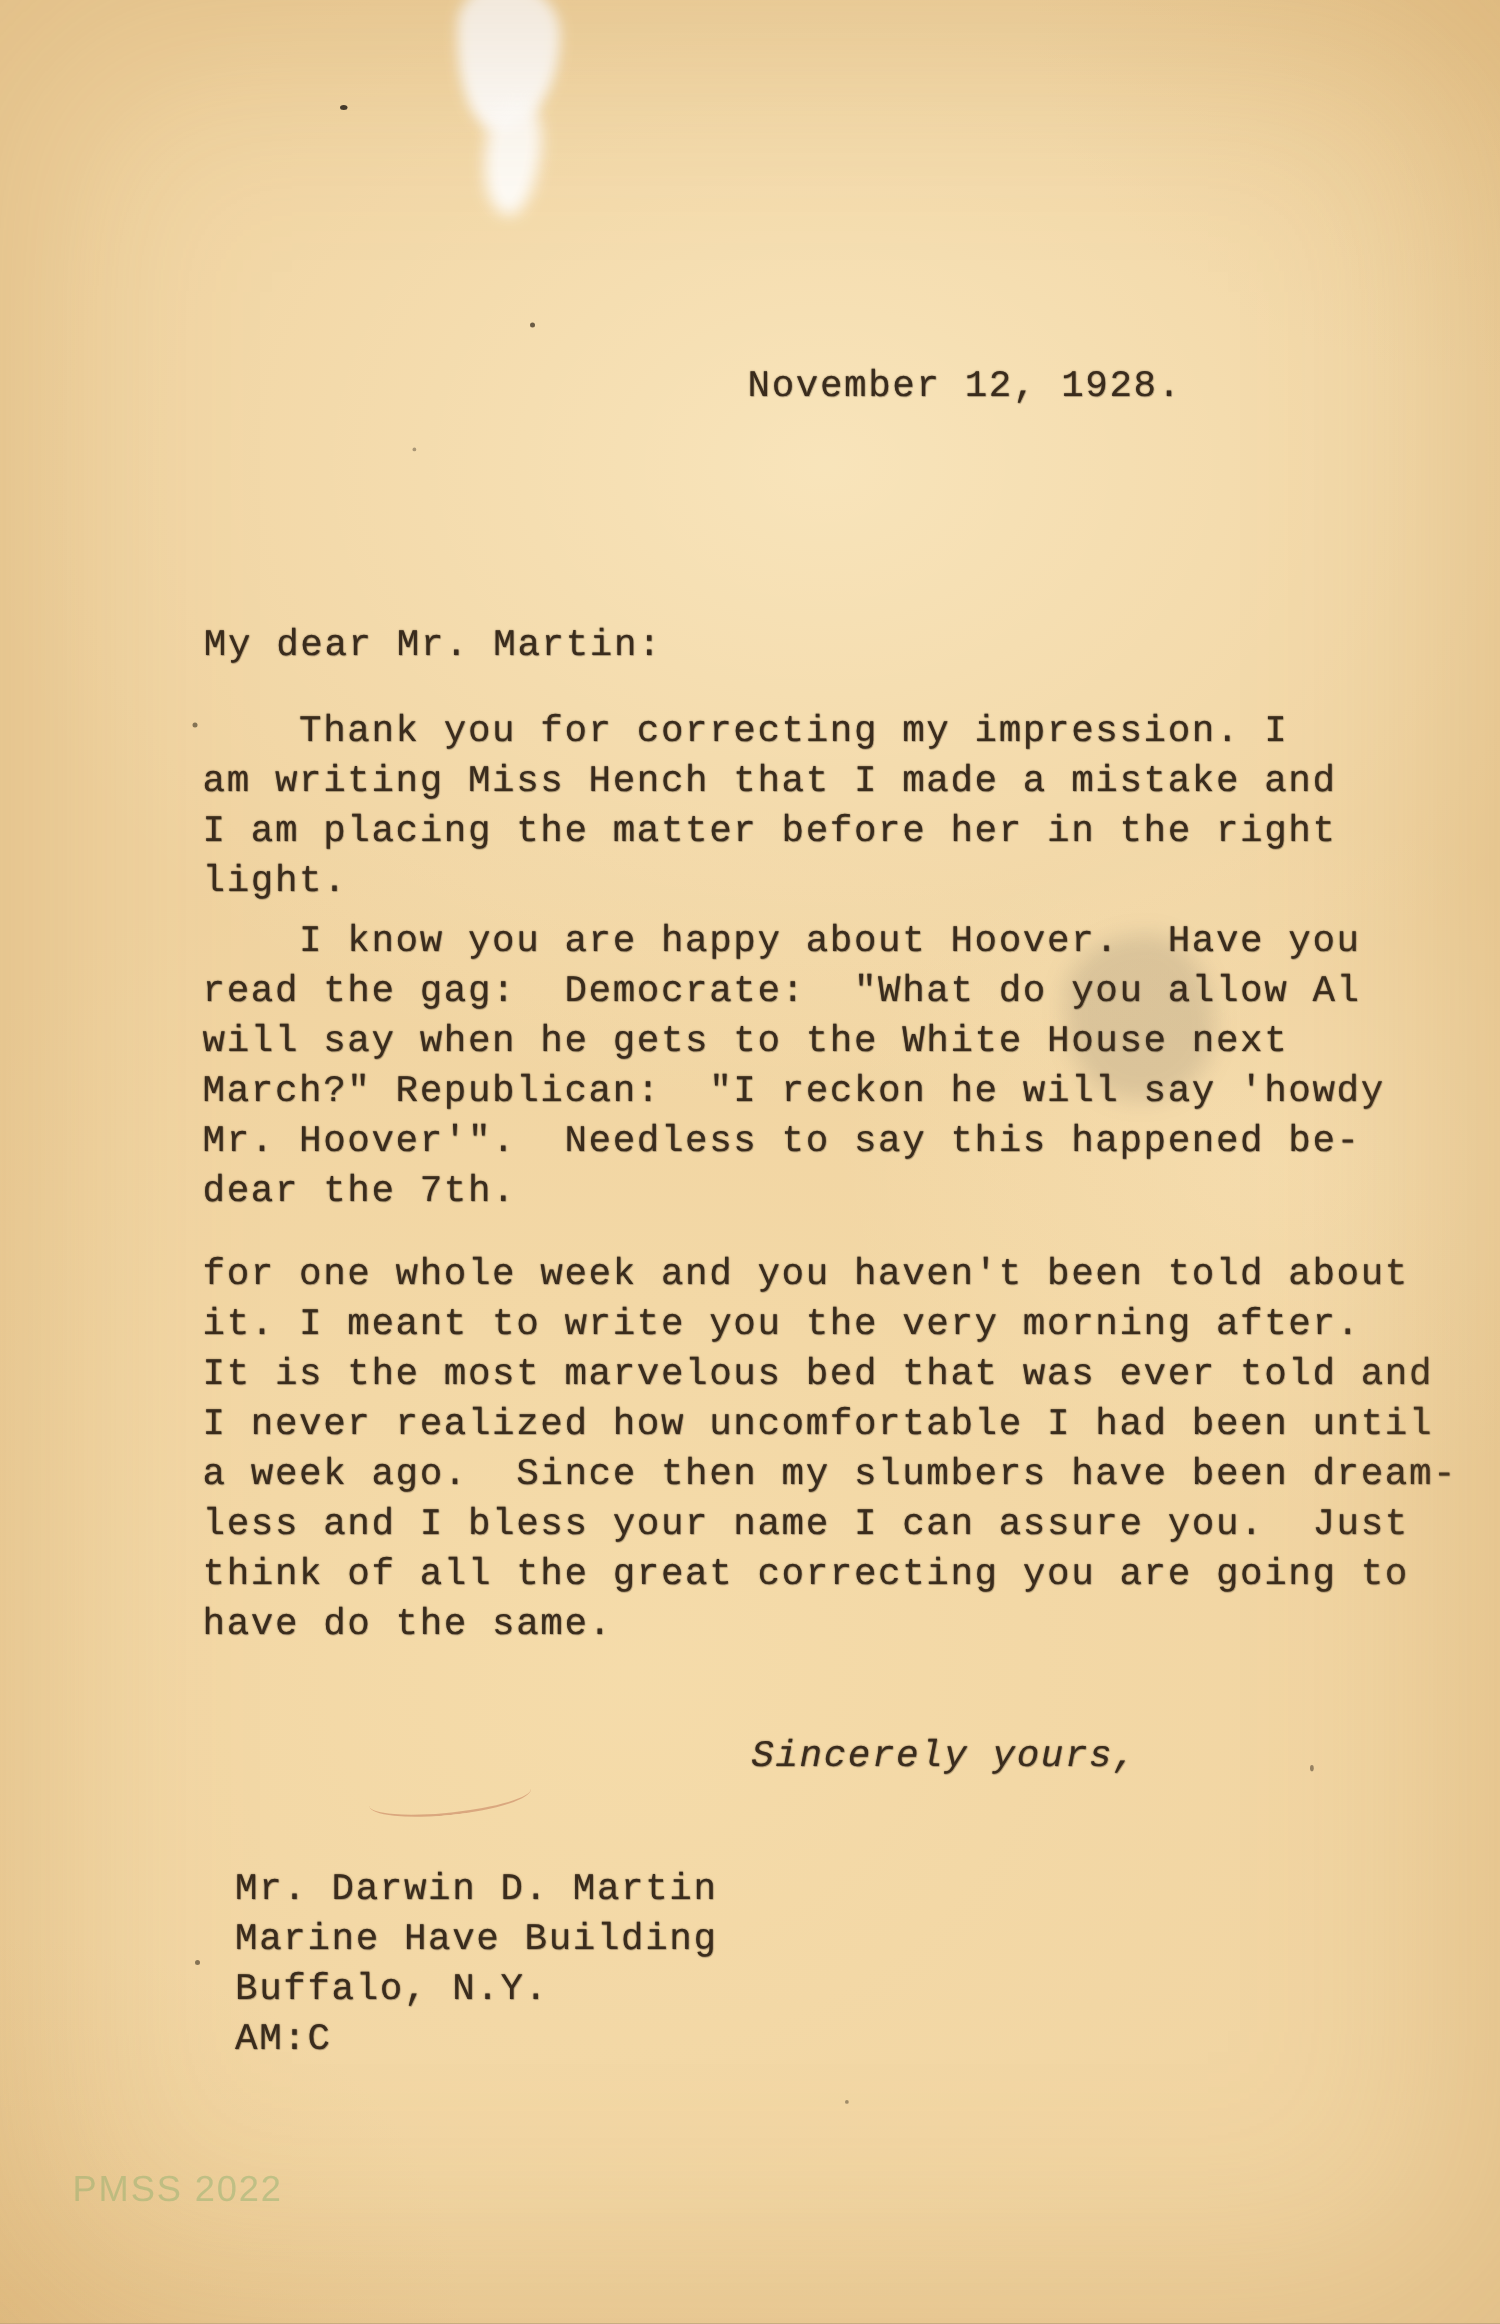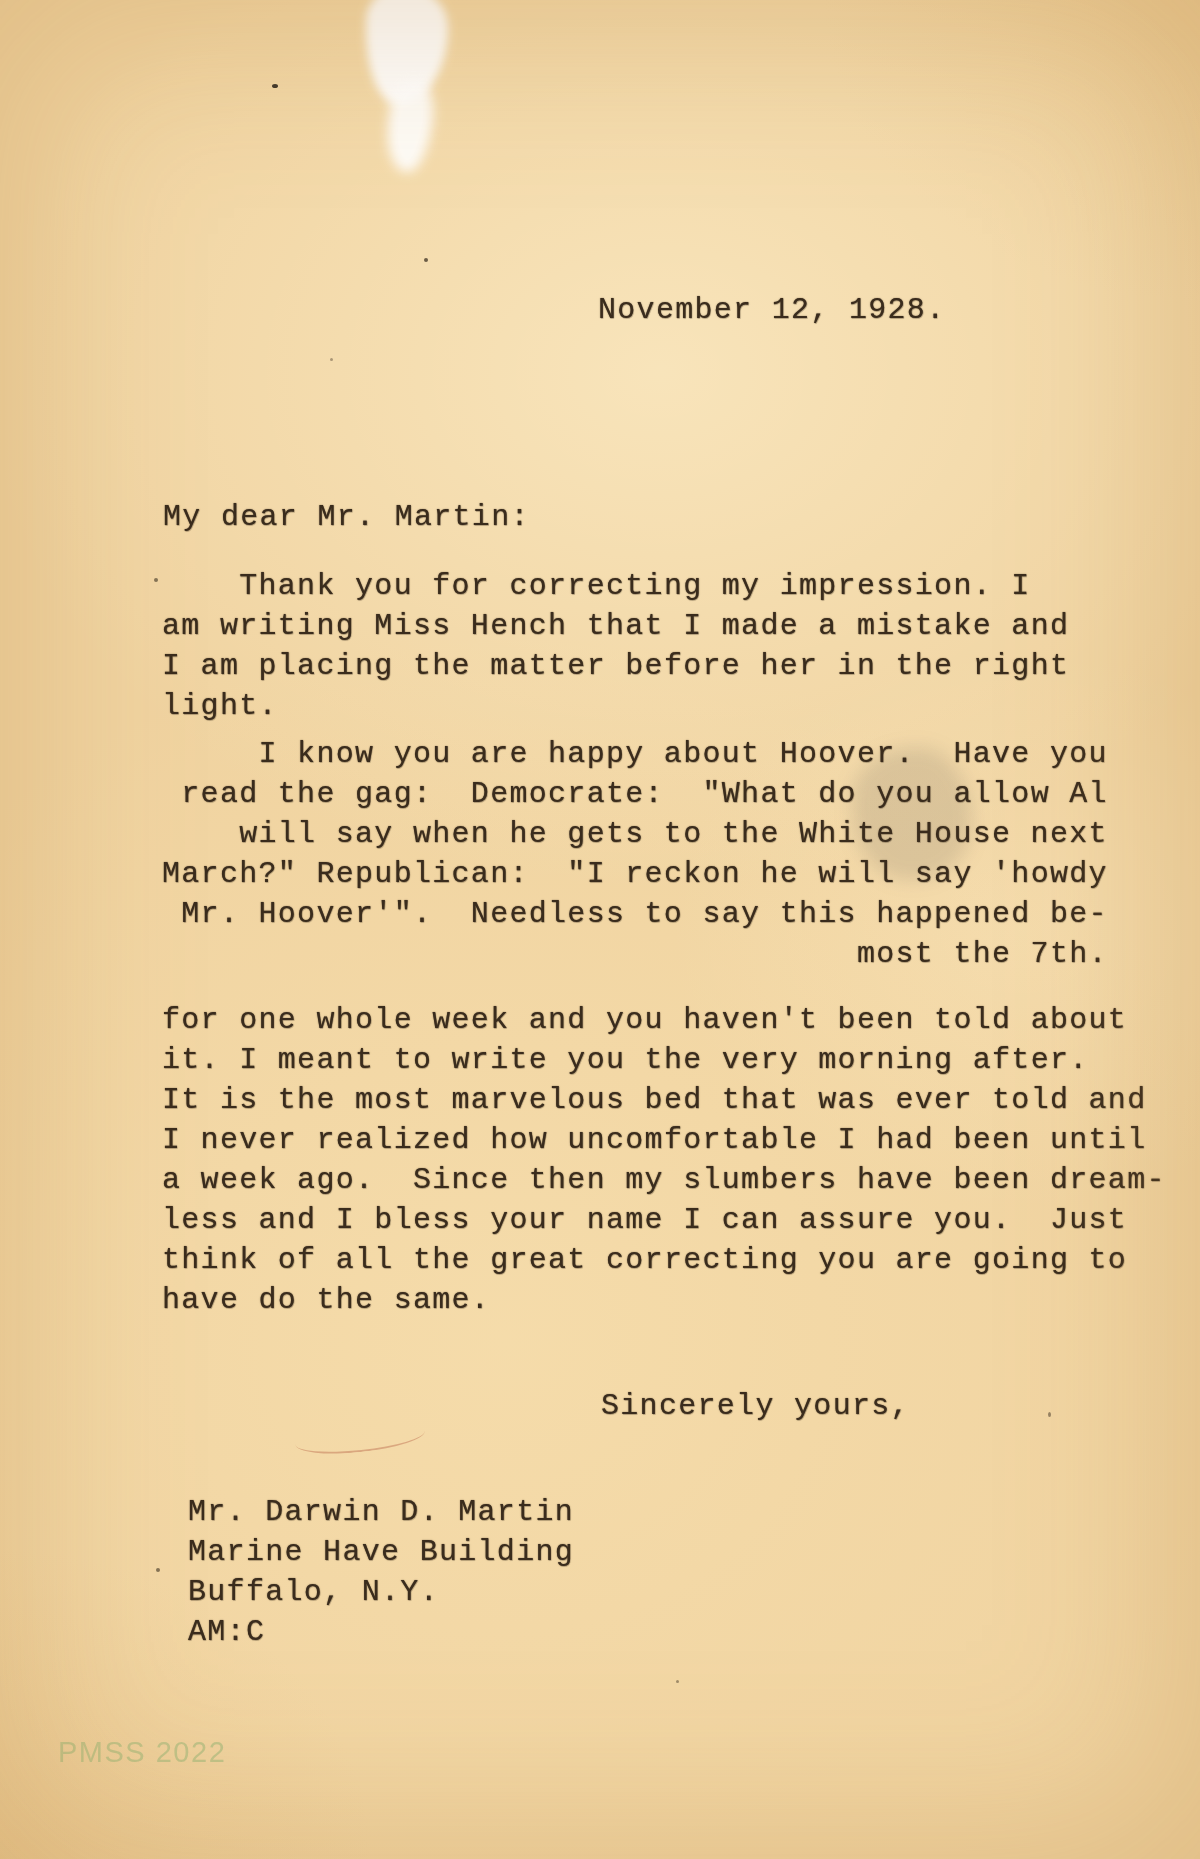--- a/index.html
+++ b/index.html
@@ -30,23 +30,23 @@
     line-height: 40px;
     letter-spacing: 1.3px;
     color: #3a2c1d;
     text-shadow: 0 0 1.3px rgba(58,44,29,0.75), 0.6px 0.6px 0 rgba(58,44,29,0.22);
     filter: blur(0.25px);
   }
   .line { white-space: pre; }
   .date-line   { position: absolute; top: 290px; left: 598px; }
   .salutation  { position: absolute; top: 497px; left: 163px; }
   .para-1      { position: absolute; top: 566px;  left: 162px; }
-  .para-2      { position: absolute; top: 734px;  left: 162px; text-align: right; }
+  .para-2      { position: absolute; top: 734px;  left: 162px; }
   .para-3      { position: absolute; top: 1000px; left: 162px; }
-  .closing     { position: absolute; top: 1386px; left: 601px; }
+  .closing     { position: absolute; top: 1386px; left: 601px; font-style: italic; }
   .address     { position: absolute; top: 1492px; left: 160px; margin-left: 28px; }
   .watermark {
     position: absolute; top: 1736px; left: 58px;
     font-family: "Liberation Sans", "DejaVu Sans", sans-serif;
     font-size: 29px; letter-spacing: 1.5px;
     color: rgba(163,186,124,0.62);
     text-shadow: none; filter: none;
   }
   
   .blob-top  { position: absolute; left: 366px; top: -14px; width: 82px; height: 118px;
@@ -102,21 +102,21 @@
       <div class="line">I am placing the matter before her in the right</div>
       <div class="line">light.</div>
     </div>
 
     <div class="para-2">
       <div class="line">    I know you are happy about Hoover.  Have you</div>
       <div class="line">read the gag:  Democrate:  "What do you allow Al</div>
       <div class="line">will say when he gets to the White House next</div>
       <div class="line">March?" Republican:  "I reckon he will say 'howdy</div>
       <div class="line">Mr. Hoover'".  Needless to say this happened be-</div>
-      <div class="line">most the 7th.</div>
+      <div class="line">dear the 7th.</div>
     </div>
 
     <div class="para-3">
       <div class="line">for one whole week and you haven't been told about</div>
       <div class="line">it. I meant to write you the very morning after.</div>
       <div class="line">It is the most marvelous bed that was ever told and</div>
       <div class="line">I never realized how uncomfortable I had been until</div>
       <div class="line">a week ago.  Since then my slumbers have been dream-</div>
       <div class="line">less and I bless your name I can assure you.  Just</div>
       <div class="line">think of all the great correcting you are going to</div>

